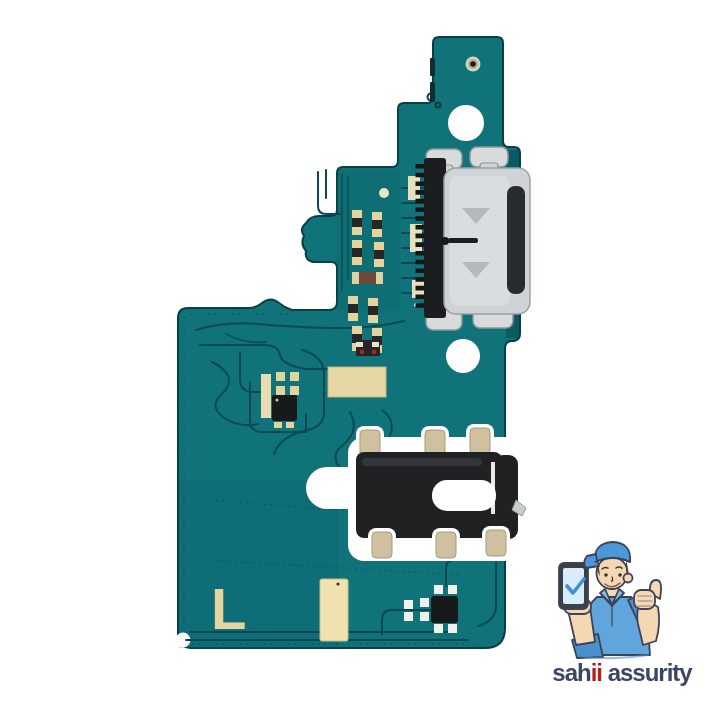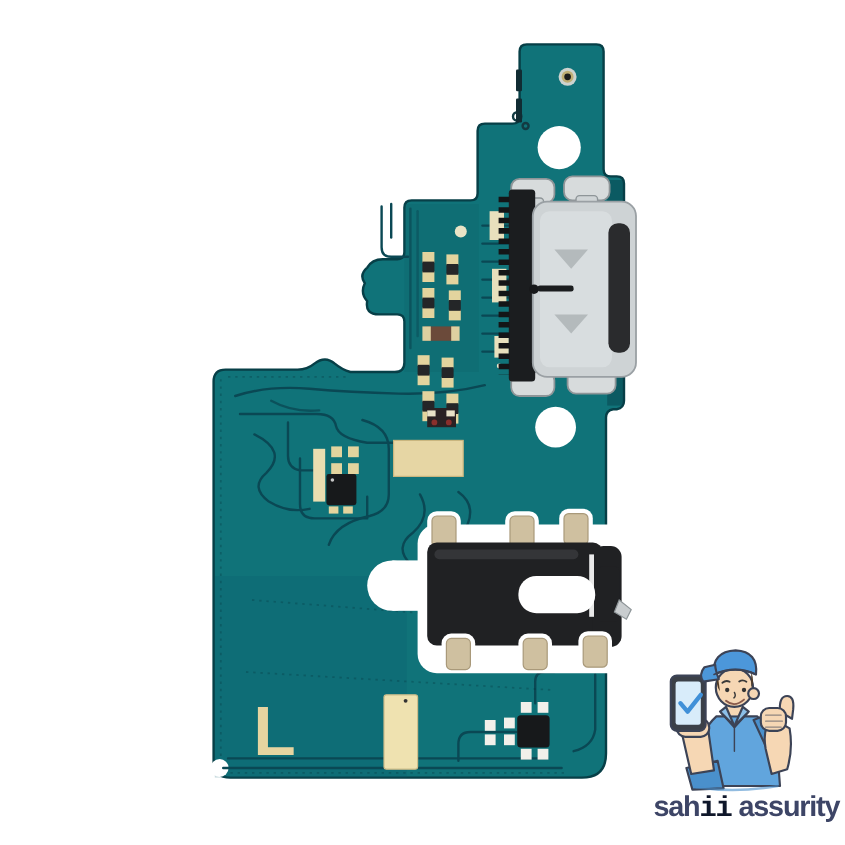--- a/index.html
+++ b/index.html
@@ -2,21 +2,21 @@
 <html><head>
 <meta charset="utf-8">
 <style>
   html,body{margin:0;padding:0;background:#ffffff;}
   .stage{position:relative;width:704px;height:704px;background:#ffffff;overflow:hidden;
          font-family:"Liberation Sans",sans-serif;}
   .pcb-svg{position:absolute;left:0;top:0;}
   .brand{position:absolute;left:534px;top:659px;width:176px;text-align:center;
          font-family:"Liberation Sans",sans-serif;font-weight:bold;font-size:24px;
          letter-spacing:-1px;white-space:nowrap;color:#3d4566;}
-  .brand .accent{color:#0f172a;font-family:Liberation Mono, monospace;}
+  .brand .accent{color:#b91c1c;}
 </style>
 </head>
 <body>
 
 <div class="stage">
 
 <svg class="pcb-svg" width="704" height="704" viewBox="0 0 704 704">
 
   <g>
     <path d="M439,37 H497 Q503,37 503,43

